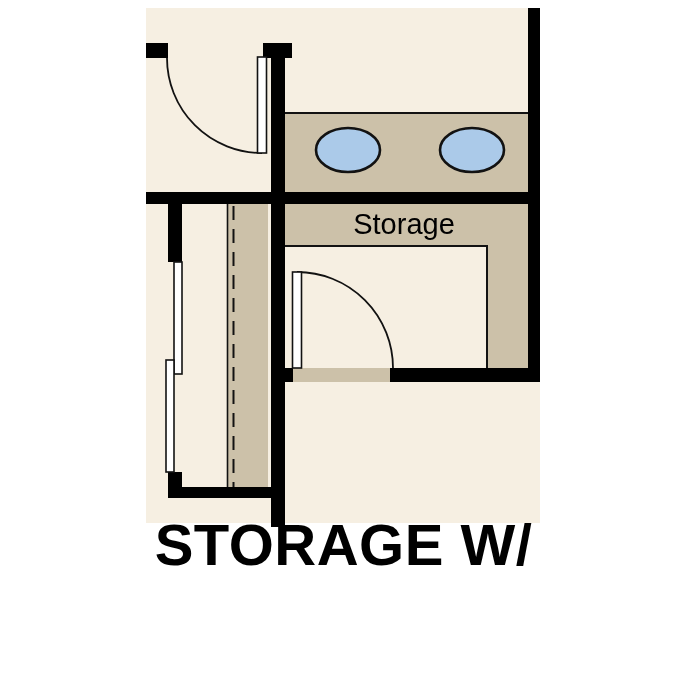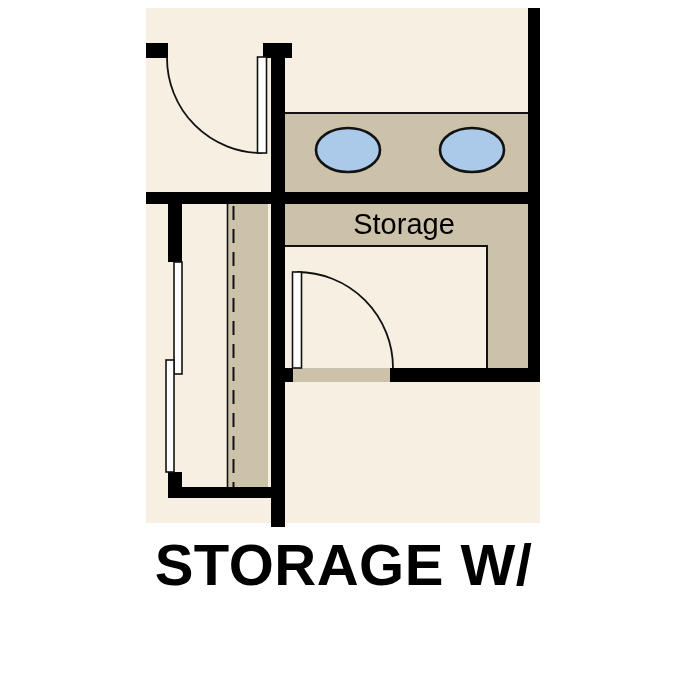--- a/index.html
+++ b/index.html
@@ -17,21 +17,21 @@
     height: 687px;
   }
   .plan-svg {
     position: absolute;
     left: 0;
     top: 0;
   }
   .caption {
     position: absolute;
     left: 0;
-    top: 536px;
+    top: 516px;
     width: 687px;
     text-align: center;
     font-weight: bold;
     font-size: 58px;
     line-height: 57px;
     letter-spacing: 0.5px;
     color: var(--text_black, #000000);
     white-space: nowrap;
   }
   .storage-label {

